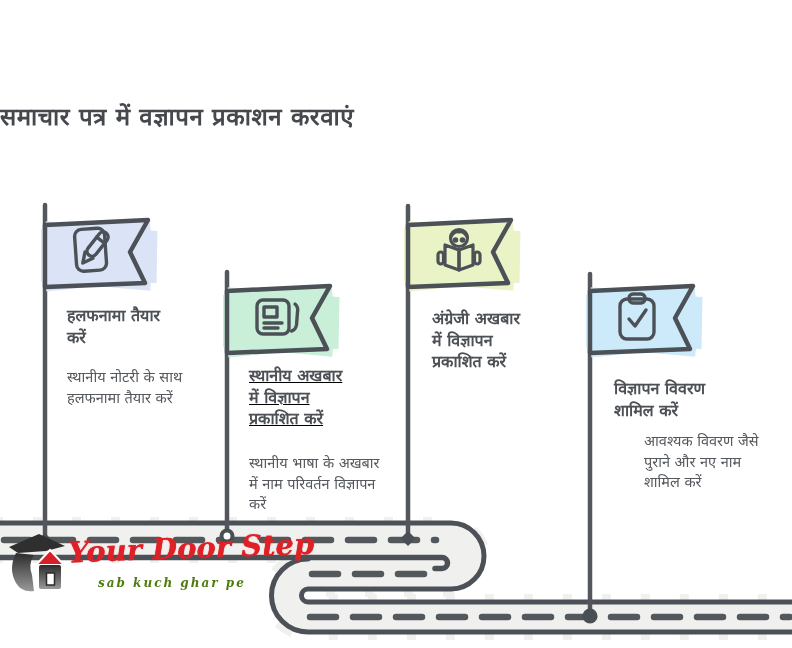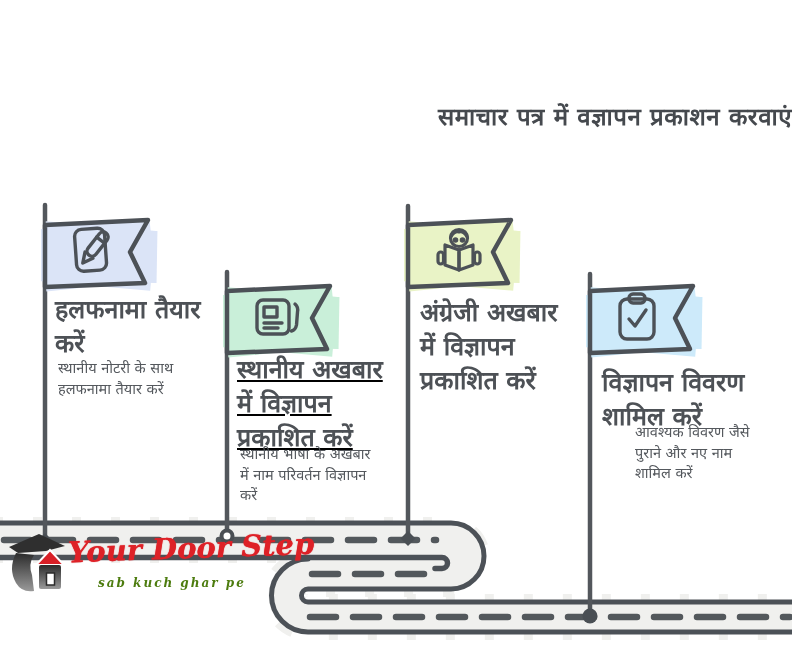--- a/index.html
+++ b/index.html
@@ -1,32 +1,32 @@
 <!DOCTYPE html>
 <html><head>
 <meta charset="utf-8">
 <style>
   html,body{margin:0;padding:0;background:#ffffff;}
   .stage{
     position:relative;width:792px;height:648px;overflow:hidden;background:#ffffff;
     font-family:"DejaVu Sans","Liberation Sans",sans-serif;
   }
   .main-title{
-    position:absolute;left:0;top:99px;width:792px;text-align:right;
+    position:absolute;left:0;top:99px;width:792px;text-align:left;
     font-size:24px;font-weight:bold;color:#45494e;letter-spacing:.5px;
   }
   .artwork{position:absolute;left:0;top:0;}
   .flag-svg{position:absolute;}
   .ms-text{position:absolute;}
   .ms-title{
-    margin:0;font-size:25px;font-weight:bold;color:#4d5156;line-height:1.35;
+    margin:12px;font-size:16px;font-weight:bold;color:#4d5156;line-height:1.35;
     white-space:pre-line;
   }
   .ms-desc{
-    margin:3px;font-size:14.5px;font-weight:normal;color:#54585d;line-height:1.42;
+    margin:12px;font-size:14.5px;font-weight:normal;color:#54585d;line-height:1.42;
     white-space:pre-line;
   }
   .t1{left:55px;top:293px;width:170px;}
   .d1{left:55px;top:355px;width:180px;}
   .t2{left:237px;top:353px;width:180px;text-decoration:underline;}
   .d2{left:237px;top:441px;width:190px;}
   .t3{left:420px;top:296px;width:180px;}
   .d3{left:420px;top:376px;width:185px;}
   .t4{left:602px;top:366px;width:185px;}
   .d4{left:632px;top:419px;width:185px;}

